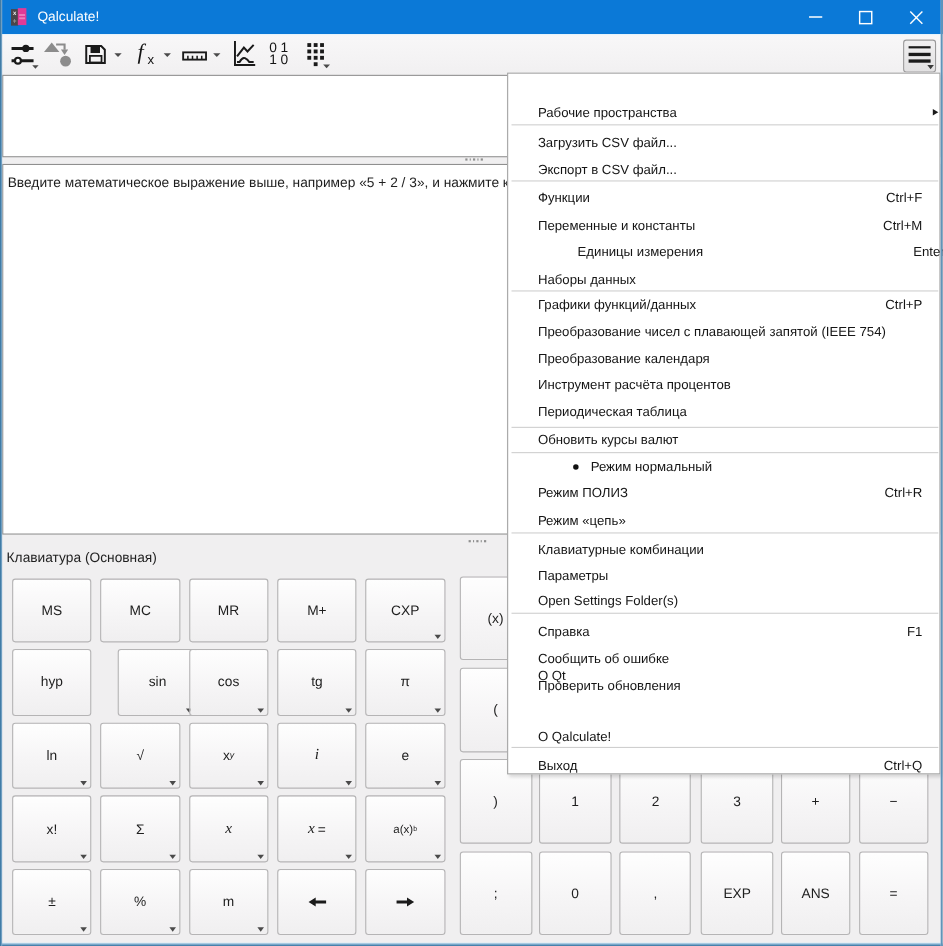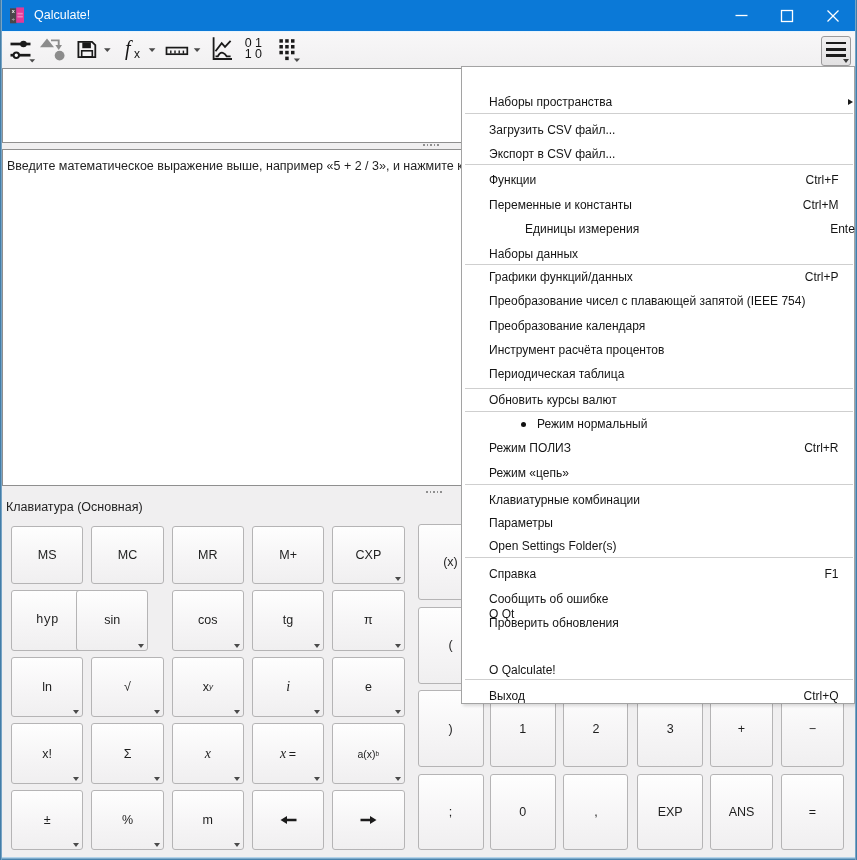--- a/index.html
+++ b/index.html
@@ -100,22 +100,22 @@
 <div class="abs" style="left:429.6px;top:491px;width:1.6px;height:1.6px;background:#8f8f8f;"></div>
 <div class="abs" style="left:433.2px;top:491px;width:1.6px;height:1.6px;background:#8f8f8f;"></div>
 <div class="abs" style="left:436.8px;top:491px;width:1.6px;height:1.6px;background:#8f8f8f;"></div>
 <div class="abs" style="left:440.4px;top:491px;width:1.6px;height:1.6px;background:#8f8f8f;"></div>
 <div class="abs" style="left:6px;top:500px;color:rgba(28,28,28,0.99);font-size:12.5px;">Клавиатура (Основная)</div>
 <div class="btn" style="left:11px;top:525.5px;width:72.4px;height:58.2px;font-size:12.5px;">MS</div>
 <div class="btn" style="left:91.3px;top:525.5px;width:72.4px;height:58.2px;font-size:12.5px;">MC</div>
 <div class="btn" style="left:171.6px;top:525.5px;width:72.4px;height:58.2px;font-size:12.5px;">MR</div>
 <div class="btn" style="left:251.9px;top:525.5px;width:72.4px;height:58.2px;font-size:12.5px;">M+</div>
 <div class="btn" style="left:332.2px;top:525.5px;width:72.4px;height:58.2px;font-size:12.5px;">CXP<div class="cnr"></div></div>
-<div class="btn" style="left:11px;top:590px;width:72.4px;height:60.5px;font-size:12.5px;font-family:Liberation Mono, monospace;">hyp</div>
-<div class="btn" style="left:76px;top:590px;width:72.4px;height:60.5px;font-size:12.5px;">sin<div class="cnr"></div></div>
+<div class="btn" style="left:11px;top:590px;width:72.4px;height:60.5px;font-size:12.5px;">hyp</div>
+<div class="btn" style="left:107px;top:590px;width:72.4px;height:60.5px;font-size:12.5px;">sin<div class="cnr"></div></div>
 <div class="btn" style="left:171.6px;top:590px;width:72.4px;height:60.5px;font-size:12.5px;">cos<div class="cnr"></div></div>
 <div class="btn" style="left:251.9px;top:590px;width:72.4px;height:60.5px;font-size:12.5px;">tg<div class="cnr"></div></div>
 <div class="btn" style="left:332.2px;top:590px;width:72.4px;height:60.5px;font-size:12.5px;">π<div class="cnr"></div></div>
 <div class="btn" style="left:11px;top:656.8px;width:72.4px;height:59.8px;font-size:12.5px;">ln<div class="cnr"></div></div>
 <div class="btn" style="left:91.3px;top:656.8px;width:72.4px;height:59.8px;font-size:12.5px;">√<div class="cnr"></div></div>
 <div class="btn" style="left:171.6px;top:656.8px;width:72.4px;height:59.8px;font-size:12.5px;">x<sup style="font-size:8px;vertical-align:5px;"><i>y</i></sup><div class="cnr"></div></div>
 <div class="btn" style="left:251.9px;top:656.8px;width:72.4px;height:59.8px;font-size:12.5px;">
     <i style="font-family:'Liberation Serif';font-size:14px;">i</i>
     <div class="cnr"></div>
   </div>
@@ -161,21 +161,21 @@
 <div class="btn" style="left:780.6px;top:690.4px;width:63.5px;height:76.3px;font-size:12.5px;">−</div>
 <div class="btn" style="left:417.5px;top:773.5px;width:66px;height:76.3px;font-size:12.5px;">;</div>
 <div class="btn" style="left:489.8px;top:773.5px;width:66px;height:76.3px;font-size:12.5px;">0</div>
 <div class="btn" style="left:563.4px;top:773.5px;width:65px;height:76.3px;font-size:12.5px;">,</div>
 <div class="btn" style="left:637.1px;top:773.5px;width:66.2px;height:76.3px;font-size:12.5px;">EXP</div>
 <div class="btn" style="left:710.1px;top:773.5px;width:62.8px;height:76.3px;font-size:12.5px;">ANS</div>
 <div class="btn" style="left:780.6px;top:773.5px;width:63.5px;height:76.3px;font-size:12.5px;">=</div>
 <div class="abs" style="left:461px;top:66px;width:393.5px;height:638px;background:#fff;border:1px solid #a3a3a3;box-shadow:2px 2px 3px rgba(0,0,0,0.14);z-index:50;"></div>
 <div class="abs" style="left:461px;top:66px;width:393.5px;height:638px;z-index:51;">
 <div class="mi" style="top:24.799999999999997px;">
-      <span class="t">Наборы пространства</span>
+      <span class="t">Рабочие пространства</span>
       <span class="subarr" style="top:8px;"></span>
     </div>
 <div class="mi" style="top:52.69999999999999px;">
       <span class="t">Загрузить CSV файл...</span>
     </div>
 <div class="mi" style="top:76.4px;">
       <span class="t">Экспорт в CSV файл...</span>
     </div>
 <div class="mi" style="top:102.1px;">
       <span class="t">Функции</span>

